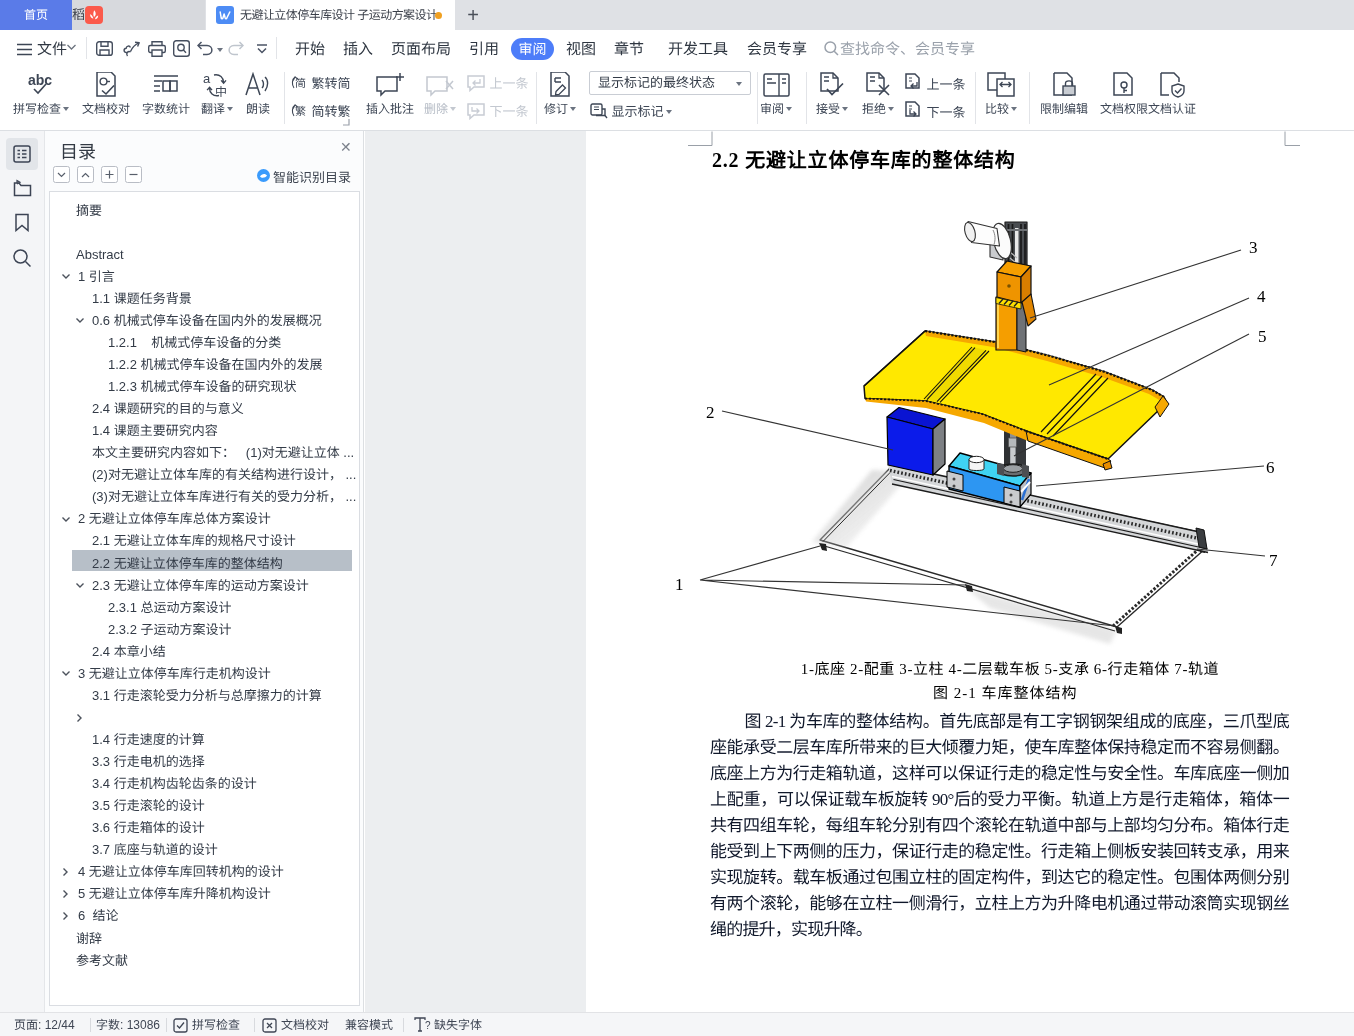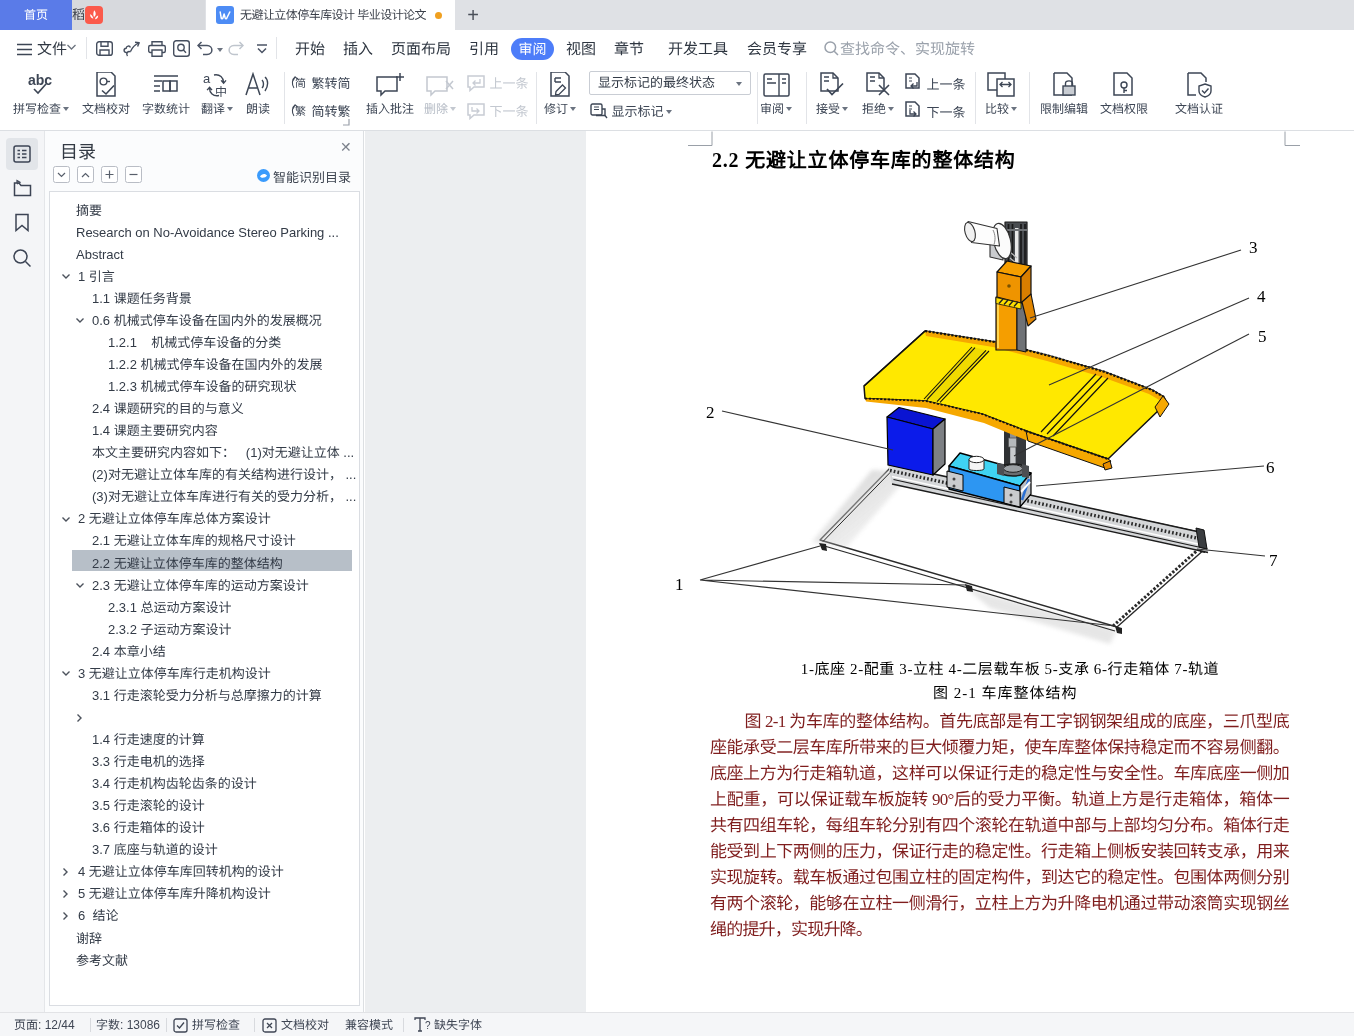--- a/index.html
+++ b/index.html
@@ -49,21 +49,21 @@
   
   #workspace { position:absolute; left:365px; top:131px; width:989px; height:881px; background:#eceef0; }
   #page { position:absolute; left:221px; top:0px; width:768px; height:881px; background:#fff; }
 
   
   #statusbar { position:absolute; left:0; top:1012px; width:1354px; height:24px; background:#f5f6f8; border-top:1px solid #e2e3e6;
     font-size:12px; color:#3f4654; }
   .sitem { position:absolute; top:4px; height:16px; line-height:16px; }
   #heading { position:absolute; left:712px; top:144px; font-size:20px; font-weight:bold; color:#000;
     font-family:"Liberation Serif", serif; letter-spacing:0.8px;}
-  .docline { position:absolute; left:710px; width:579px; height:26px; font-size:17px; letter-spacing:-0.8px; color:#7f1d1d;
+  .docline { position:absolute; left:710px; width:579px; height:26px; font-size:17px; letter-spacing:-0.8px; color:#0f172a;
     font-family:"Liberation Serif", serif; text-align:justify; text-align-last:justify; line-height:26px; }
   .cap { position:absolute; font-size:15px; color:#000; font-family:"Liberation Serif", serif; white-space:nowrap; }
 </style>
 </head>
 <body>
 
 <div id="tabbar">
   <div id="tab-home">首页</div>
   <div id="tab-docer">
     <svg style="position:absolute;left:13px;top:6px" width="18" height="18" viewBox="0 0 18 18">
@@ -72,21 +72,21 @@
       <path d="M5.0 8.2 C6.6 8.8 7.8 10.2 8.4 12.6 C6.6 12.4 5.3 11.2 5.0 8.2 Z" fill="#fff"></path>
       <path d="M13.2 9.4 C11.6 9.9 10.5 11.0 10.0 13.2 C11.8 13.1 13.0 12.0 13.2 9.4 Z" fill="#fff"></path>
     </svg>
     <span style="">稻壳</span>
   </div>
   <div id="tab-doc">
     <svg style="position:absolute;left:10px;top:6px" width="18" height="18" viewBox="0 0 18 18">
       <rect x="0" y="0" width="18" height="18" rx="3" fill="#4d8cf5"></rect>
       <path d="M4.2 6 L5.2 12 C5.4 13 6.6 13 6.9 12 L8.1 8 L9.2 12 C9.5 13 10.6 13 10.8 12 L13.8 6" stroke="#fff" stroke-width="1.5" fill="none" stroke-linecap="round" stroke-linejoin="round"></path>
     </svg>
-    <span style="margin-left:34px;letter-spacing:-0.55px">无避让立体停车库设计 毕业设计论文</span>
+    <span style="margin-left:34px;letter-spacing:-0.55px">无避让立体停车库设计 子运动方案设计</span>
     <span style="position:absolute;left:229px;top:12px;width:7px;height:7px;border-radius:50%;background:#f0a020"></span>
   </div>
   <div id="tab-plus">+</div>
 </div>
 
 <div id="menurow">
   <svg class="abs" style="left:17px;top:13px" width="15" height="13" viewBox="0 0 15 13">
     <path d="M0 1.5 H15 M0 6.5 H15 M0 11.5 H15" stroke="#3d4655" stroke-width="1.6"></path>
   </svg>
   <span class="menuitem" style="left:37px">文件</span>
@@ -134,21 +134,21 @@
   <span class="menuitem" style="left:391px">页面布局</span>
   <span class="menuitem" style="left:469px">引用</span>
   <span class="menuitem" style="left:566px">视图</span>
   <span class="menuitem" style="left:614px">章节</span>
   <span class="menuitem" style="left:668px">开发工具</span>
   <span class="menuitem" style="left:747px">会员专享</span>
   <svg class="abs" style="left:824px;top:11px" width="15" height="15" viewBox="0 0 15 15">
     <circle cx="6.3" cy="6.3" r="5.3" fill="none" stroke="#9aa1ab" stroke-width="1.5"></circle>
     <path d="M10.2 10.2 L14 14" stroke="#9aa1ab" stroke-width="1.5"></path>
   </svg>
-  <span class="menuitem" style="left:840px;color:#9aa1ab">查找命令、实现旋转</span>
+  <span class="menuitem" style="left:840px;color:#9aa1ab">查找命令、会员专享</span>
 </div>
 <div id="pill">审阅</div>
 
 <div id="toolbar">
 
   <div class="tbtn" style="left:8px;top:6px;width:66px">
     <svg width="30" height="26" viewBox="0 0 30 26">
       <text x="2" y="13" font-size="14" font-weight="bold" fill="#3d4655" font-family="Liberation Sans">abc</text>
       <path d="M8 17 L12 21 L20 12" fill="none" stroke="#3d4655" stroke-width="1.6"></path>
     </svg>
@@ -328,21 +328,21 @@
 
   <div class="tbtn" style="left:1098px;top:6px;width:52px">
     <svg width="26" height="26" viewBox="0 0 26 26">
       <path d="M3 1 H16 L21 6 V23 H3 Z" fill="none" stroke="#3d4655" stroke-width="1.5"></path>
       <circle cx="13" cy="13" r="3" fill="none" stroke="#3d4655" stroke-width="1.4"></circle>
       <path d="M13 16 V21 M13 18.5 H16" stroke="#3d4655" stroke-width="1.4"></path>
     </svg>
     <div class="tlabel">文档权限</div>
   </div>
 
-  <div class="tbtn" style="left:1173px;top:6px;width:52px">
+  <div class="tbtn" style="left:1146px;top:6px;width:52px">
     <svg width="28" height="26" viewBox="0 0 28 26">
       <path d="M3 1 H16 L21 6 V10 M11 23 H3 V1" fill="none" stroke="#3d4655" stroke-width="1.5"></path>
       <path d="M20 12 L26 14 V19 C26 22 23.5 24 20 25 C16.5 24 14 22 14 19 V14 Z" fill="#fff" stroke="#3d4655" stroke-width="1.4"></path>
       <path d="M17 18.5 L19.5 21 L23.5 16.5" fill="none" stroke="#3d4655" stroke-width="1.4"></path>
     </svg>
     <div class="tlabel">文档认证</div>
   </div>
 </div>
 
 <div id="strip">
@@ -379,21 +379,20 @@
         <path d="M0.5 4.5 H8.5" stroke="#585f6b" stroke-width="1.2"></path>
       </svg></div>
   <svg class="abs" style="left:212px;top:38px" width="13" height="13" viewBox="0 0 13 13">
     <circle cx="6.5" cy="6.5" r="6.5" fill="#3a9bfc"></circle>
     <path d="M3 7.5 C4.5 4.5 8.5 4 10 6.5 C8.5 9 4.5 9.5 3 7.5 Z" fill="#fff"></path>
   </svg>
   <div id="smart">智能识别目录</div>
   <div id="toclist">
     <div id="hl"></div>
     <div class="trow" style="left:26px;top:7.5px">摘要</div>
-    <div class="trow" style="left:26px;top:29.6px">Research on No-Avoidance Stereo Parking ...</div>
     <div class="trow" style="left:26px;top:51.6px">Abstract</div>
     <svg class="abs" style="left:11px;top:81.2px" width="10" height="7" viewBox="0 0 10 7">
         <path d="M1.5 1.5 L5 5 L8.5 1.5" fill="none" stroke="#4c525c" stroke-width="1.4"></path>
       </svg>
     <div class="trow" style="left:28px;top:73.7px">1 引言</div>
     <div class="trow" style="left:42px;top:95.7px">1.1 课题任务背景</div>
     <svg class="abs" style="left:25px;top:125.3px" width="10" height="7" viewBox="0 0 10 7">
         <path d="M1.5 1.5 L5 5 L8.5 1.5" fill="none" stroke="#4c525c" stroke-width="1.4"></path>
       </svg>
     <div class="trow" style="left:42px;top:117.8px">0.6 机械式停车设备在国内外的发展概况</div>

